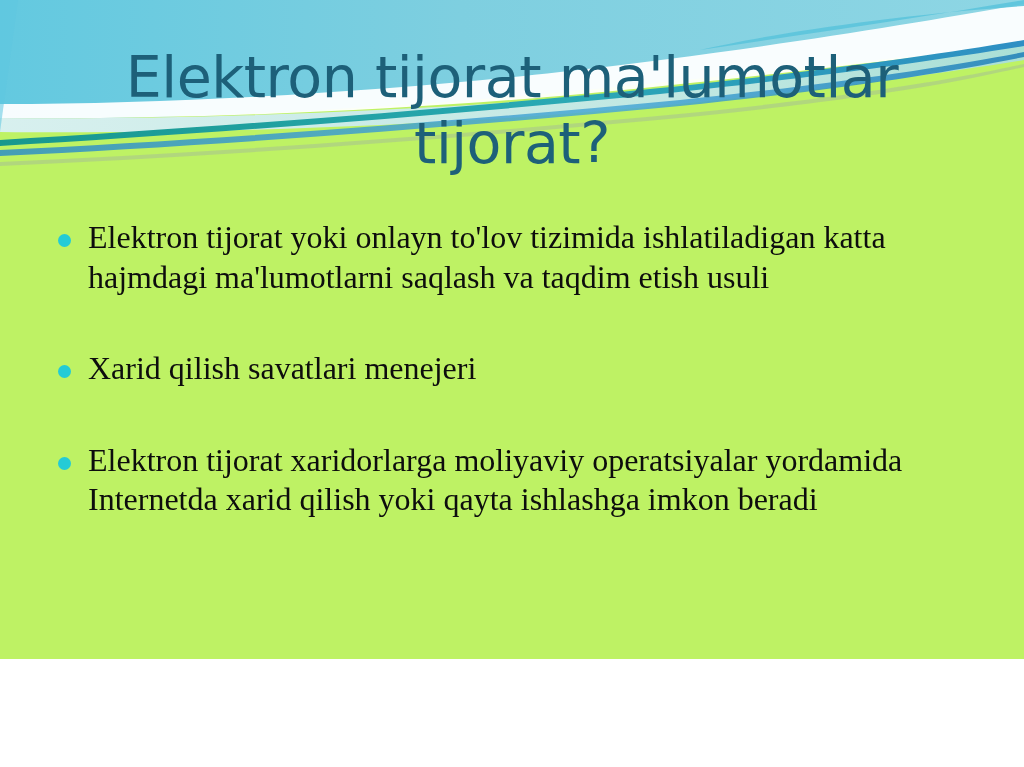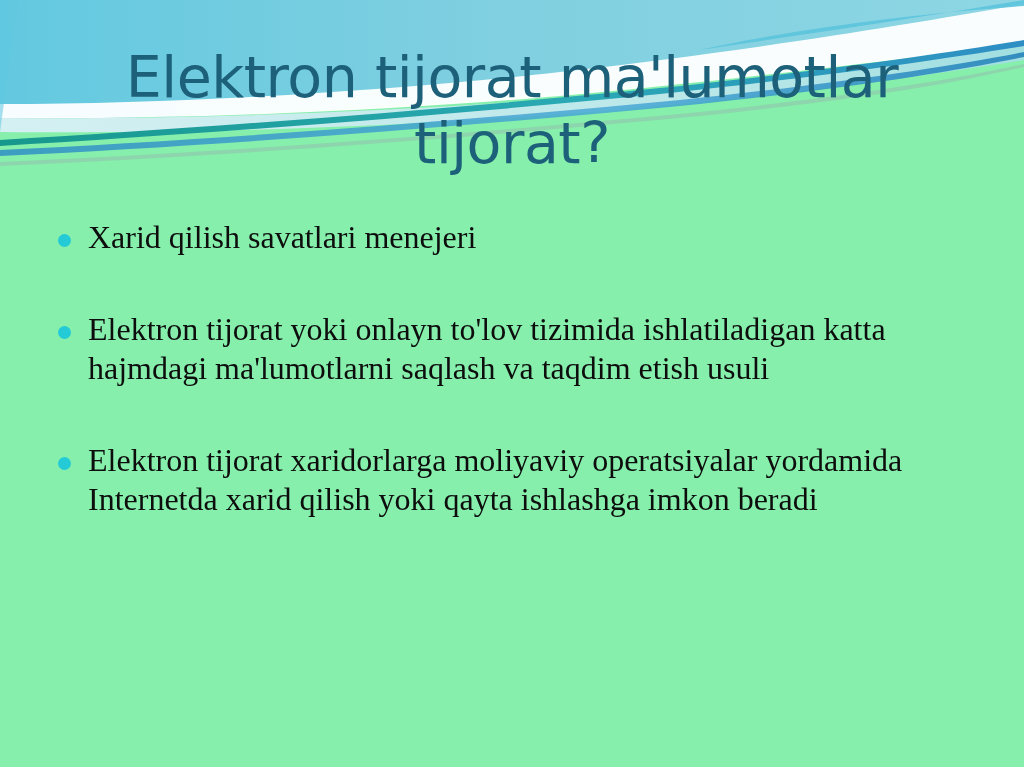--- a/index.html
+++ b/index.html
@@ -7,22 +7,22 @@
     padding: 0;
     background: #ffffff;
   }
   body {
     font-family: "Liberation Serif", "DejaVu Serif", serif;
   }
 
   .slide {
     position: relative;
     width: 1024px;
-    height: 767px;
-    background: #86efac;
+    height: 659px;
+    background: #bef264;
     overflow: hidden;
   }
 
   
   .banner {
     position: absolute;
     left: 0;
     top: 0;
     width: 1024px;
     height: 200px;
@@ -151,26 +151,26 @@
 
   <div class="title-block">
     <div class="title-line">Elektron tijorat ma'lumotlar</div>
     <div class="title-line">tijorat?</div>
   </div>
 
   <div class="body-block">
 
     <div class="bullet-row">
       <span class="bullet-dot"></span>
-      <span class="bullet-text w2">Xarid qilish savatlari menejeri</span>
+      <span class="bullet-text w1">Elektron tijorat yoki onlayn to'lov tizimida ishlatiladigan katta hajmdagi ma'lumotlarni saqlash va taqdim etish usuli</span>
     </div>
 
     <div class="bullet-row">
       <span class="bullet-dot"></span>
-      <span class="bullet-text w1">Elektron tijorat yoki onlayn to'lov tizimida ishlatiladigan katta hajmdagi ma'lumotlarni saqlash va taqdim etish usuli</span>
+      <span class="bullet-text w2">Xarid qilish savatlari menejeri</span>
     </div>
 
     <div class="bullet-row">
       <span class="bullet-dot"></span>
       <span class="bullet-text w3">Elektron tijorat xaridorlarga moliyaviy operatsiyalar yordamida Internetda xarid qilish yoki qayta ishlashga imkon beradi</span>
     </div>
 
   </div>
 
 </div>

